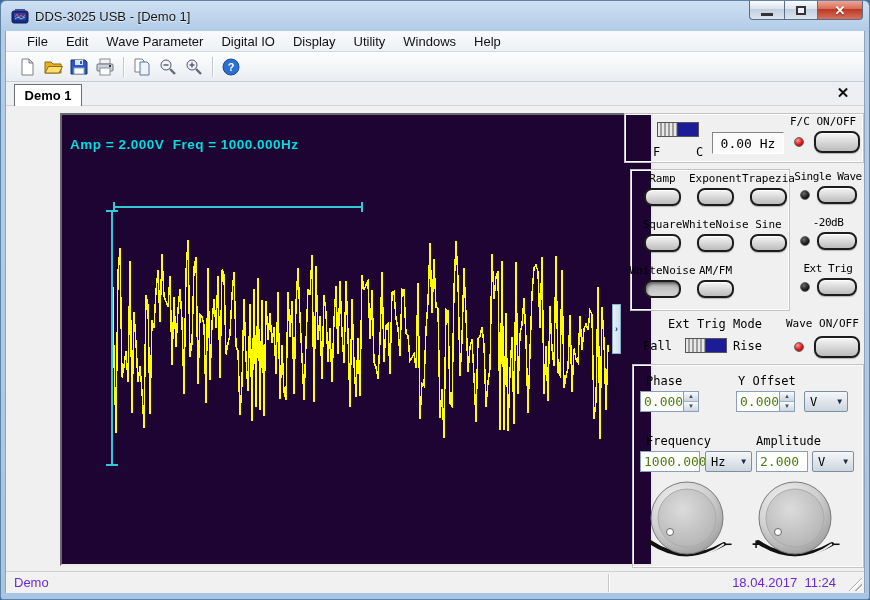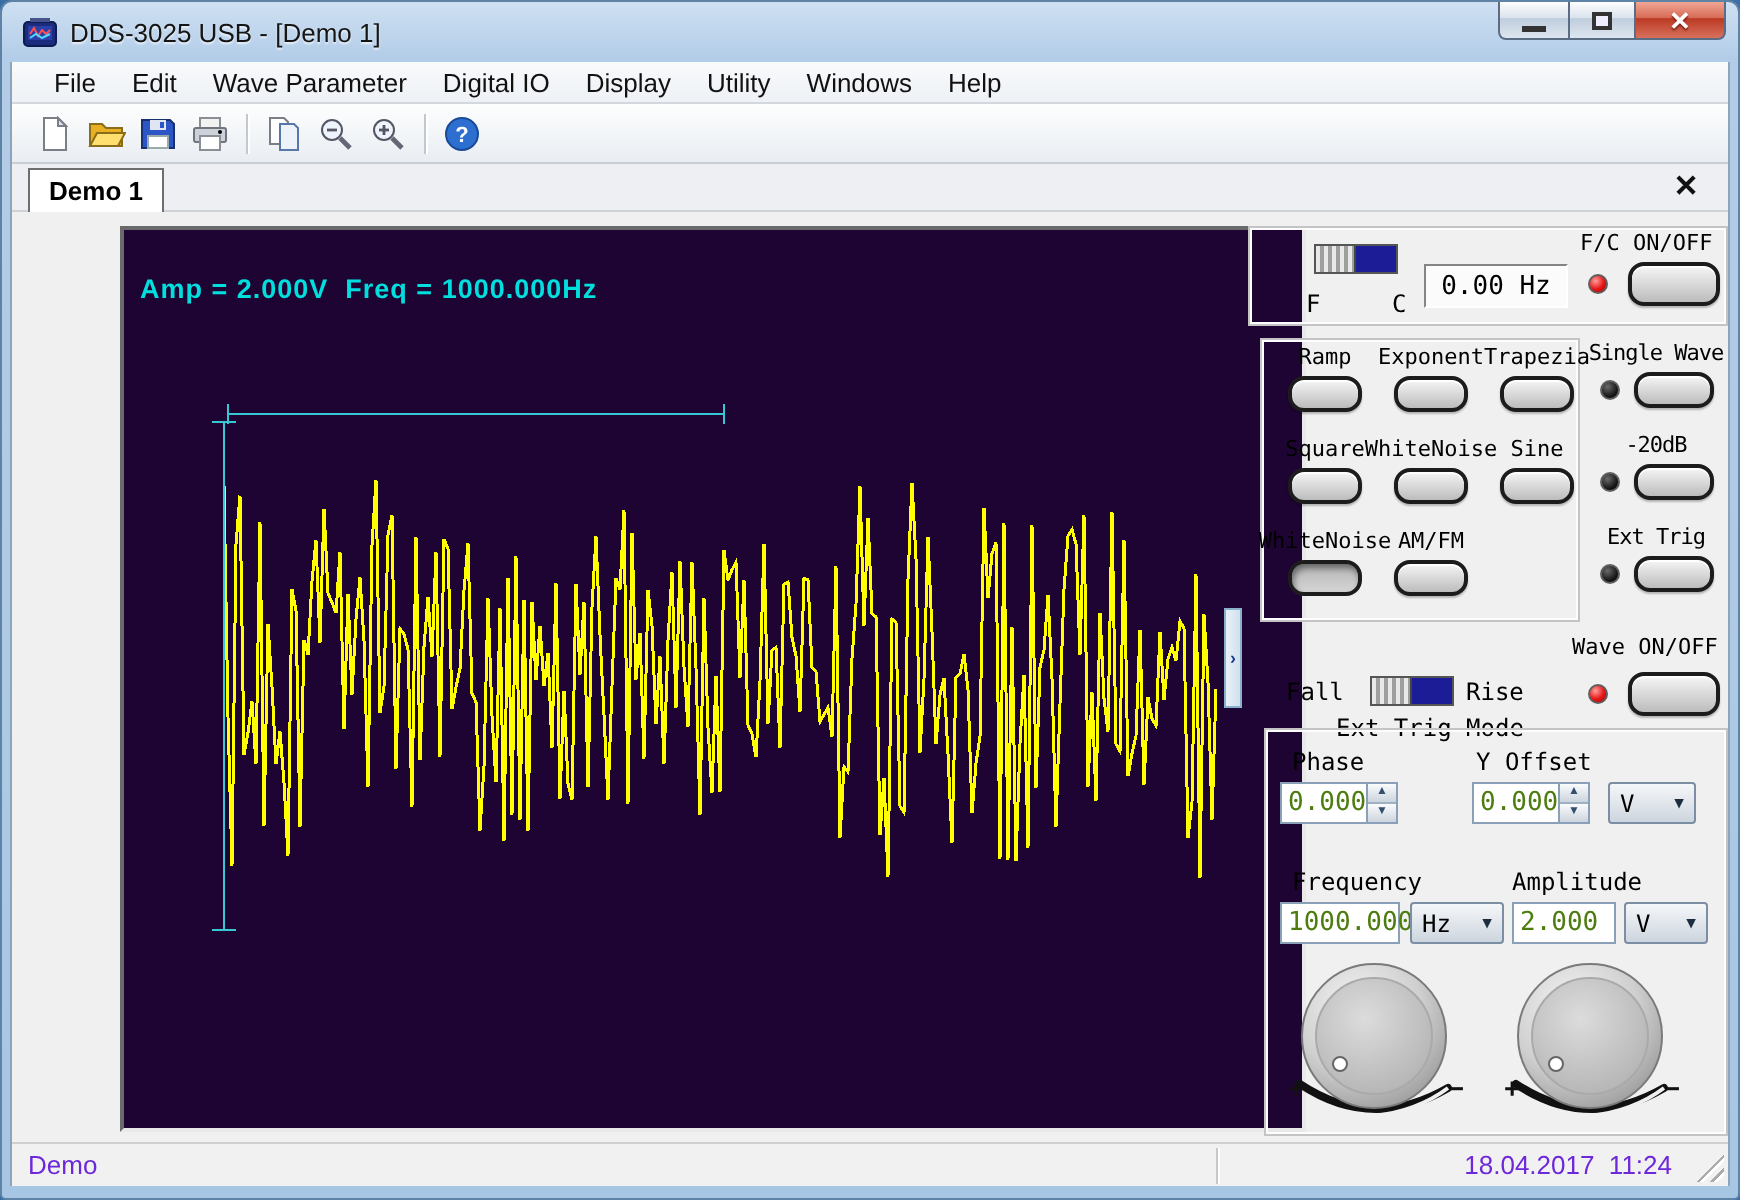--- a/index.html
+++ b/index.html
@@ -304,21 +304,21 @@
         </div>
         <div class="sblock">
           <span class="plabel">Ext Trig</span>
           <div class="sbrow">
             <div class="led led-off"></div>
             <div class="pbtn"></div>
           </div>
         </div>
       </div>
 
-      <span class="plabel" style="position:absolute; left:662px; top:211px;margin-top:40px;">Ext Trig Mode</span>
+      <span class="plabel" style="position:absolute; left:662px; top:211px;">Ext Trig Mode</span>
       <span class="plabel" style="position:absolute; left:637px; top:233px;">Fall</span>
       <div class="toggle" style="position:absolute; left:679px; top:232px;">
         <div class="thumb"></div>
       </div>
       <span class="plabel" style="position:absolute; left:727px; top:233px;">Rise</span>
       <span class="plabel" style="position:absolute; left:780px; top:211px; font-size:11px;">Wave ON/OFF</span>
       <div class="led led-on" style="position:absolute; left:788px; top:236px;"></div>
       <div class="pbtn bigbtn" style="position:absolute; left:808px; top:230px;"></div>
 
       <div class="gbox" style="left:626px; top:258px; width:232px; height:204px;"></div>

